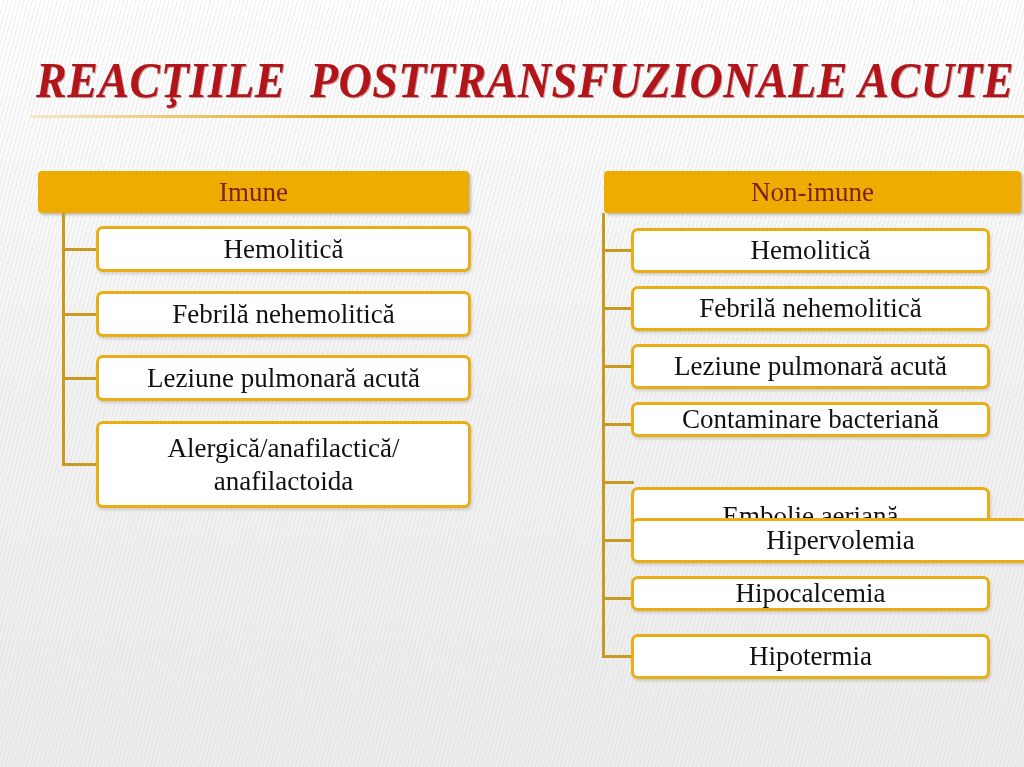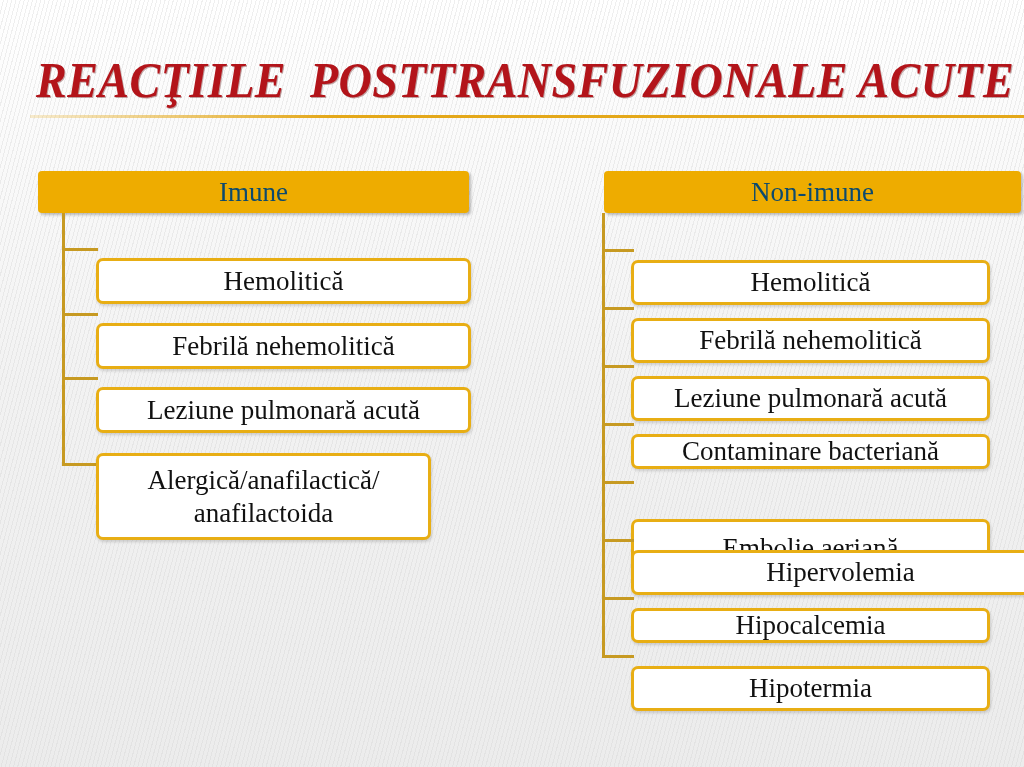--- a/index.html
+++ b/index.html
@@ -23,32 +23,31 @@
   }
   .title-rule {
     position: absolute; left: 30px; top: 115px; width: 994px; height: 3px;
     background: linear-gradient(90deg, rgba(231,170,20,0.2) 0%, #e4a81a 30%, #e4a81a 100%);
   }
   .header {
     position: absolute; height: 42px;
     background: #eeac00; border-radius: 4px;
     box-shadow: 2px 2px 3px rgba(0,0,0,0.25);
     display: flex; align-items: center; justify-content: center;
-    font-size: 27px; color: #0c4a6e;
+    font-size: 27px; color: #7f1d1d;
   }
   .vline { position: absolute; width: 3px; background: #c79a22; }
   .hline { position: absolute; height: 3px; background: #c79a22; }
   .node {
     position: absolute; background: #ffffff;
     border: 3px solid #e8ae14; border-radius: 7px;
     box-sizing: border-box;
     display: flex; align-items: center; justify-content: center;
     text-align: center; font-size: 27px; color: #111; line-height: 1.2;
     box-shadow: 1px 2px 3px rgba(0,0,0,0.15);
-    margin-top: 32px;
   }
 </style>
 </head>
 <body>
 
 <div class="title">REACŢIILE  POSTTRANSFUZIONALE ACUTE</div>
 <div class="title-rule"></div>
 
 <div class="header" style="left:38px; top:171px; width:431px;">Imune</div>
 <div class="vline" style="left:62px; top:213px; height:252px;"></div>
@@ -56,21 +55,21 @@
 <div class="hline" style="left:62px; top:248px; width:36px;"></div>
 <div class="node" style="left:96px; top:226px; width:375px; height:46px;">Hemolitică</div>
 
 <div class="hline" style="left:62px; top:313px; width:36px;"></div>
 <div class="node" style="left:96px; top:291px; width:375px; height:46px;">Febrilă nehemolitică</div>
 
 <div class="hline" style="left:62px; top:377px; width:36px;"></div>
 <div class="node" style="left:96px; top:355px; width:375px; height:46px;">Leziune pulmonară acută</div>
 
 <div class="hline" style="left:62px; top:463px; width:36px;"></div>
-<div class="node" style="left:96px; top:421px; width:335px; height:87px; padding:0 20px;">Alergică/anafilactică/ anafilactoida</div>
+<div class="node" style="left:96px; top:421px; width:375px; height:87px; padding:0 20px;">Alergică/anafilactică/ anafilactoida</div>
 
 <div class="header" style="left:604px; top:171px; width:417px;">Non-imune</div>
 <div class="vline" style="left:602px; top:213px; height:443px;"></div>
 
 <div class="hline" style="left:602px; top:249px; width:32px;"></div>
 <div class="node" style="left:631px; top:228px; width:359px; height:45px;">Hemolitică</div>
 
 <div class="hline" style="left:602px; top:307px; width:32px;"></div>
 <div class="node" style="left:631px; top:286px; width:359px; height:45px;">Febrilă nehemolitică</div>
 

